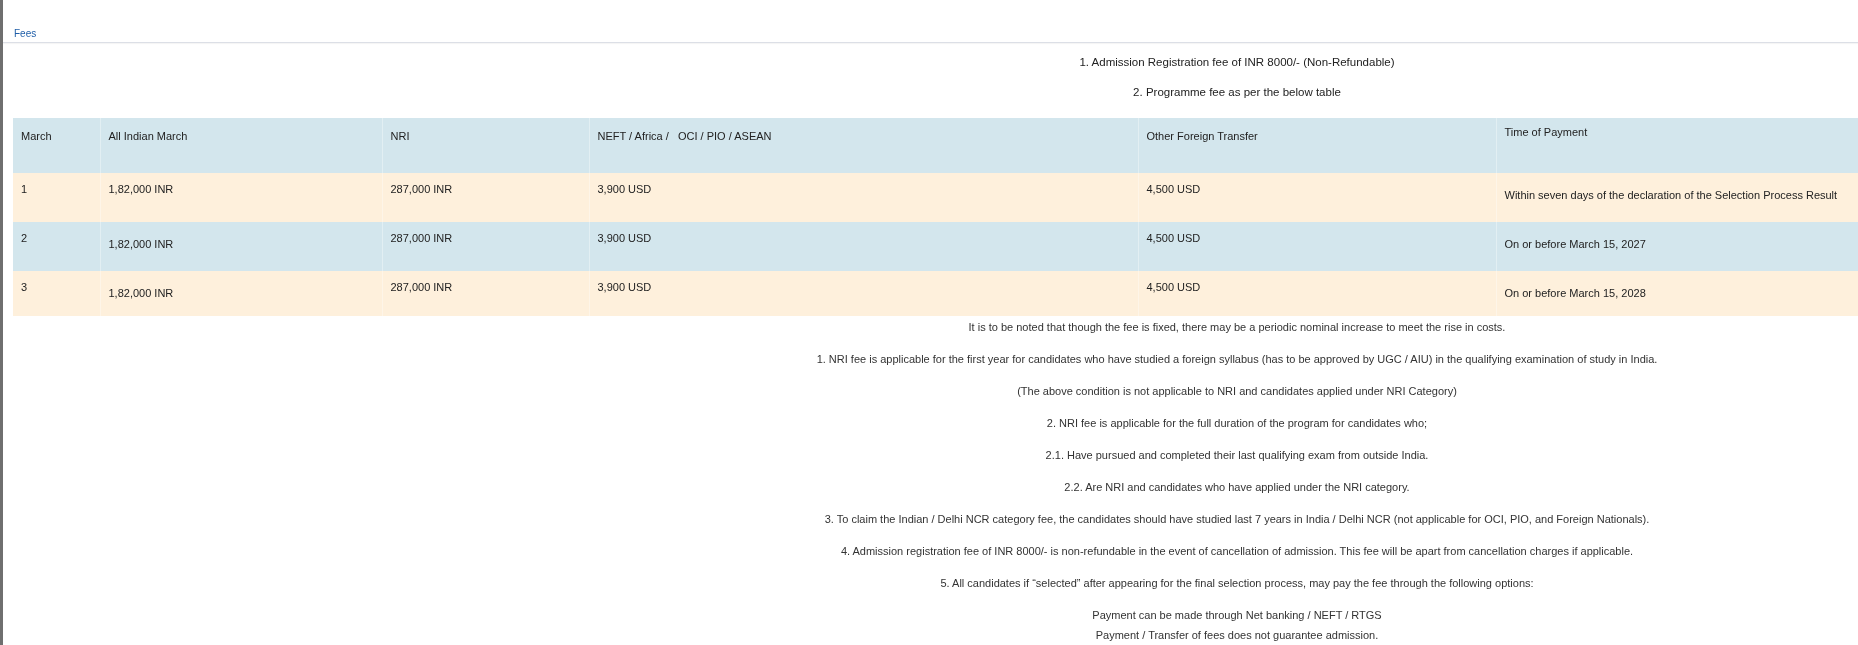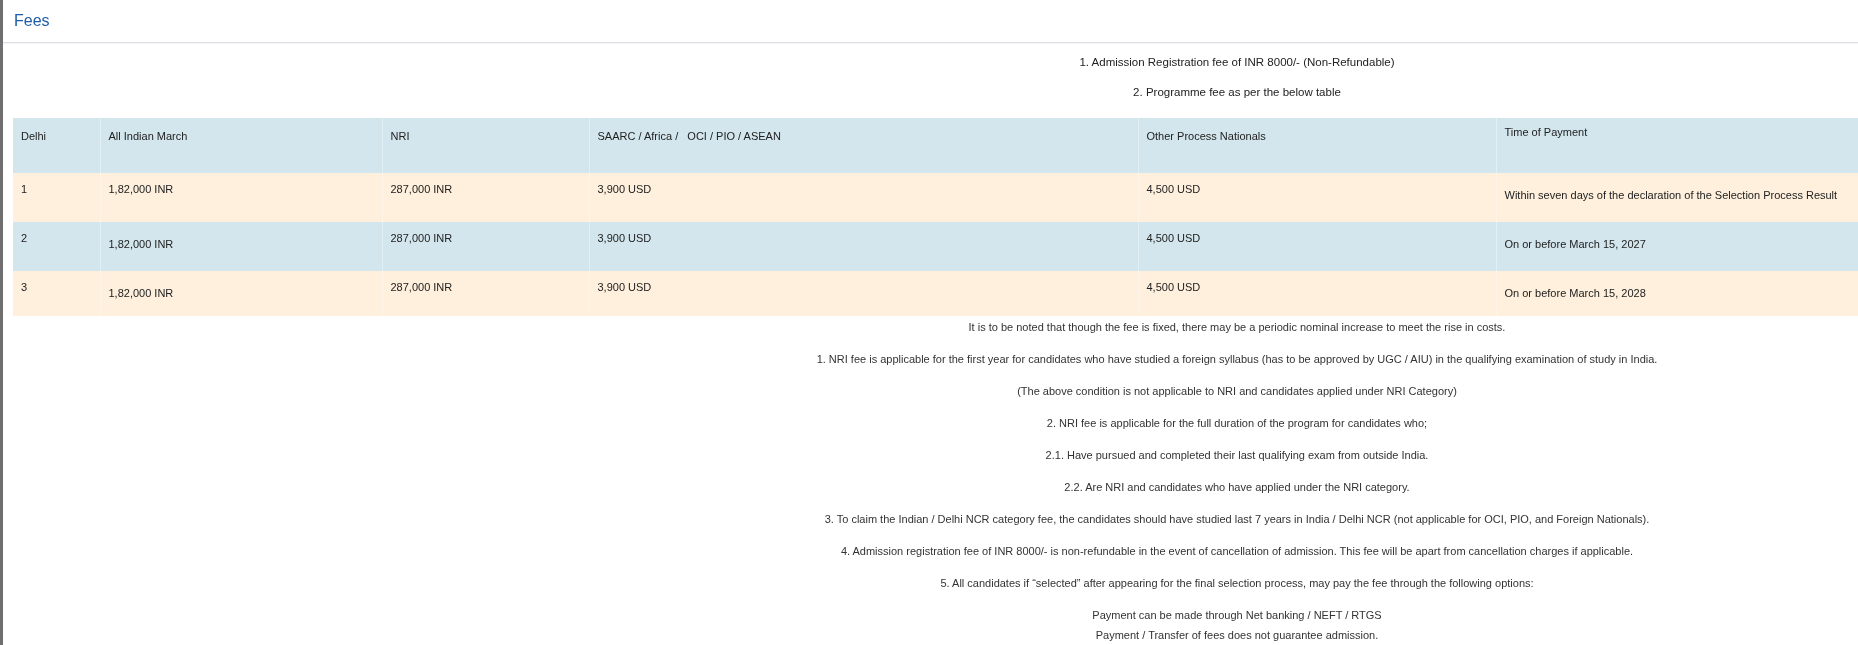--- a/index.html
+++ b/index.html
@@ -28,22 +28,22 @@
     .panel-header {
       position: absolute;
       left: 3px; top: 0;
       width: 1855px;
       height: 42px;
       border-bottom: 1px solid #dcdfe6;
       box-shadow: 0 1px 1px rgba(0,0,0,0.04);
     }
     .panel-title {
       position: absolute;
-      left: 11px; top: 12px;
-      font-size: 16px;
+      left: 11px; top: 28px;
+      font-size: 10px;
       color: #1f5ea8;
     }
     .content {
       position: absolute;
       left: 3px; top: 43px;
       width: 2468px; 
     }
     .intro-line {
       text-align: center;
       font-size: 11.5px;
@@ -107,25 +107,25 @@
       <colgroup>
         <col style="width:87px">
         <col style="width:282px">
         <col style="width:207px">
         <col style="width:549px">
         <col style="width:358px">
         <col style="width:440px">
       </colgroup>
       <thead>
         <tr>
-          <th>Delhi</th>
+          <th>March</th>
           <th>All Indian March</th>
           <th>NRI</th>
-          <th style="white-space:pre">SAARC / Africa /   OCI / PIO / ASEAN</th>
-          <th>Other Process Nationals</th>
+          <th style="white-space:pre">NEFT / Africa /   OCI / PIO / ASEAN</th>
+          <th>Other Foreign Transfer</th>
           <th class="tp">Time of Payment</th>
         </tr>
       </thead>
       <tbody>
         <tr class="cream">
           <td>1</td>
           <td>1,82,000 INR</td>
           <td>287,000 INR</td>
           <td>3,900 USD</td>
           <td>4,500 USD</td>

